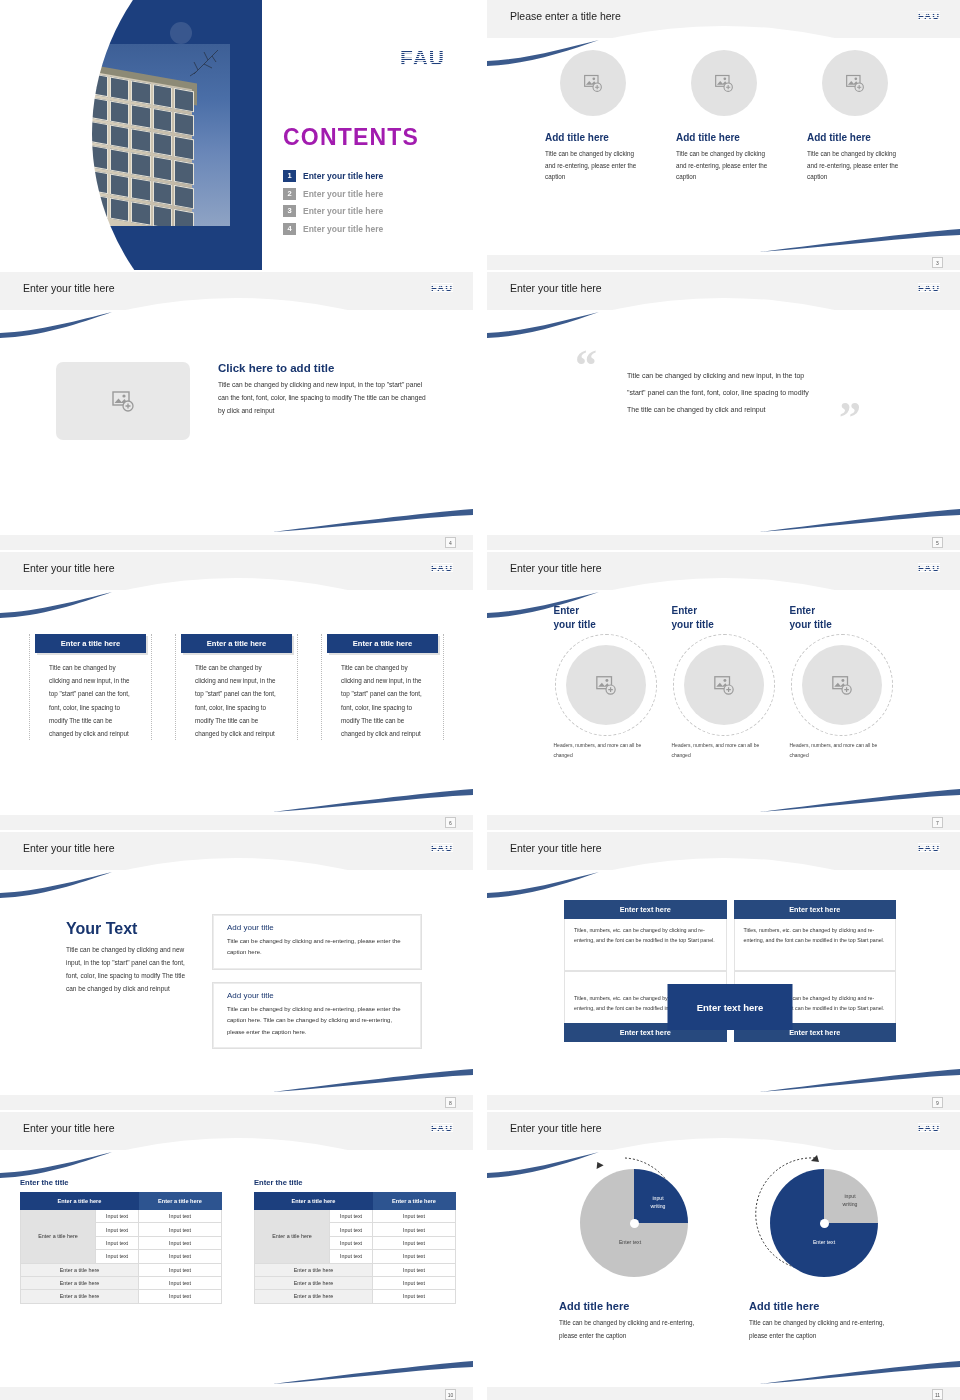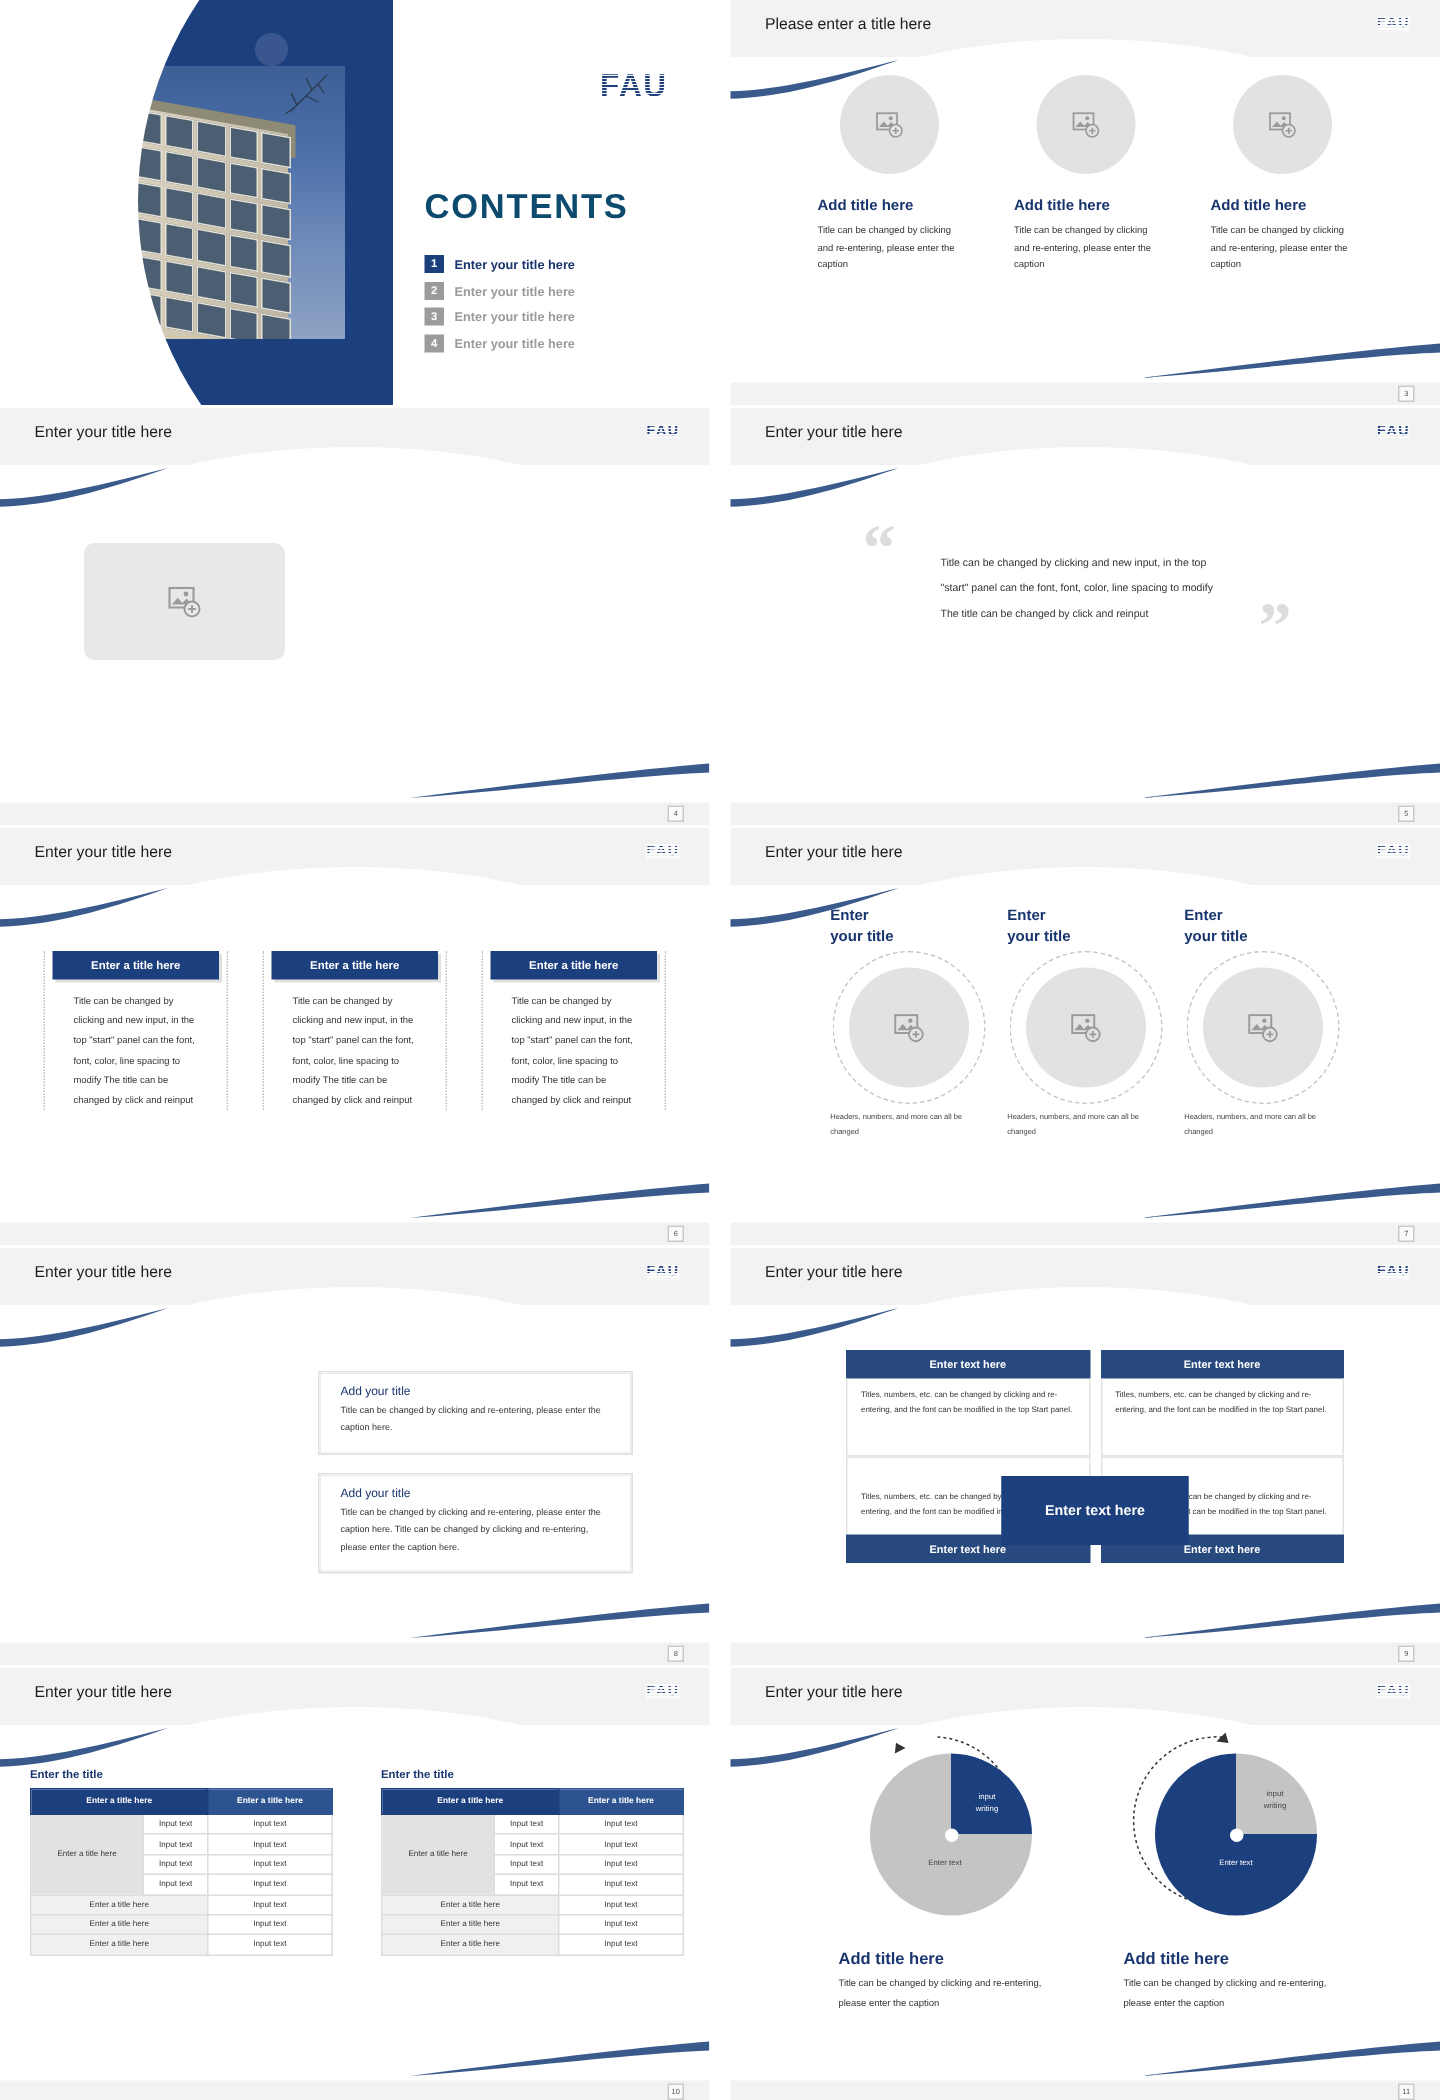--- a/index.html
+++ b/index.html
@@ -121,21 +121,21 @@
     content:"";
     position:absolute; left:0; top:0; right:0; bottom:0;
     background:repeating-linear-gradient(0deg,
        rgba(255,255,255,0) 0px, rgba(255,255,255,0) 1px,
        rgba(255,255,255,0.95) 1px, rgba(255,255,255,0.95) 2px);
     pointer-events:none;
   }
   .cover-fau{ position:absolute; right:28px; top:46px; font-size:21px; }
   .cover-title{
     position:absolute; left:283px; top:124px;
-    font-size:23px; font-weight:bold; color:#0c4a6e;
+    font-size:23px; font-weight:bold; color:#a21caf;
     letter-spacing:1.2px;
   }
   .toc{ position:absolute; left:283px; top:170px; width:170px; }
   .toc-row{ display:flex; align-items:center; margin-bottom:5.5px; }
   .toc-num{
     width:13px; height:12px; line-height:12px; text-align:center;
     color:#fff; font-size:7.5px; font-weight:bold; margin-right:7px;
   }
   .toc-num.active{ background:#1c3f7e; }
   .toc-num.dim{ background:#9b9b9b; }
@@ -484,20 +484,24 @@
       <div class="s3-wrap">
         <div class="s3-box">
           <svg width="24" height="24" viewBox="0 0 24 24">
             <rect x="2" y="3" width="16" height="13" fill="none" stroke="#9a9a9a" stroke-width="1.4"></rect>
             <path d="M3.5 14 L7.5 9.5 L10.5 13 L13.5 10 L16.5 14 Z" fill="#9a9a9a"></path>
             <circle cx="13" cy="7" r="1.6" fill="#9a9a9a"></circle>
             <circle cx="17" cy="17" r="5" fill="#e8e8e8" stroke="#9a9a9a" stroke-width="1.3"></circle>
             <path d="M17 14.5 v5 M14.5 17 h5" stroke="#9a9a9a" stroke-width="1.3"></path>
           </svg>
         </div>
+        <div>
+          <div class="s3-h">Click here to add title</div>
+          <div class="s3-p">Title can be changed by clicking and new input, in the top "start" panel can the font, font, color, line spacing to modify The title can be changed by click and reinput</div>
+        </div>
       </div>
     </div>
     <div class="footbar"></div>
     <div class="pagenum">4</div>
   </div>
 
   <div class="slide">
     <div class="hdr"></div>
     <div class="slide-title">Enter your title here</div>
     <div class="fau-logo slide-fau">FAU</div>
@@ -620,20 +624,24 @@
     <div class="slide-title">Enter your title here</div>
     <div class="fau-logo slide-fau">FAU</div>
     <svg class="swoosh-tl" viewBox="0 0 120 28">
       <path d="M0 26 L0 21 C40 21 85 8 118 0 C84 12 42 26 0 26 Z" fill="#3b5a8c"></path>
     </svg>
     <svg class="swoosh-br" viewBox="0 0 200 26">
       <path d="M200 2 L200 8 C150 10 70 20 0 25 C70 16 150 6 200 2 Z" fill="#3b5a8c"></path>
     </svg>
 
     <div class="body">
+      <div class="s7-left">
+        <div class="s7-bigh">Your Text</div>
+        <div class="s7-p">Title can be changed by clicking and new input, in the top "start" panel can the font, font, color, line spacing to modify The title can be changed by click and reinput</div>
+      </div>
       <div class="s7-right">
         <div class="s7-card">
           <div class="s7-ch">Add your title</div>
           <div class="s7-cp">Title can be changed by clicking and re-entering, please enter the caption here.</div>
         </div>
         <div class="s7-card">
           <div class="s7-ch">Add your title</div>
           <div class="s7-cp">Title can be changed by clicking and re-entering, please enter the caption here. Title can be changed by clicking and re-entering, please enter the caption here.</div>
         </div>
       </div>

